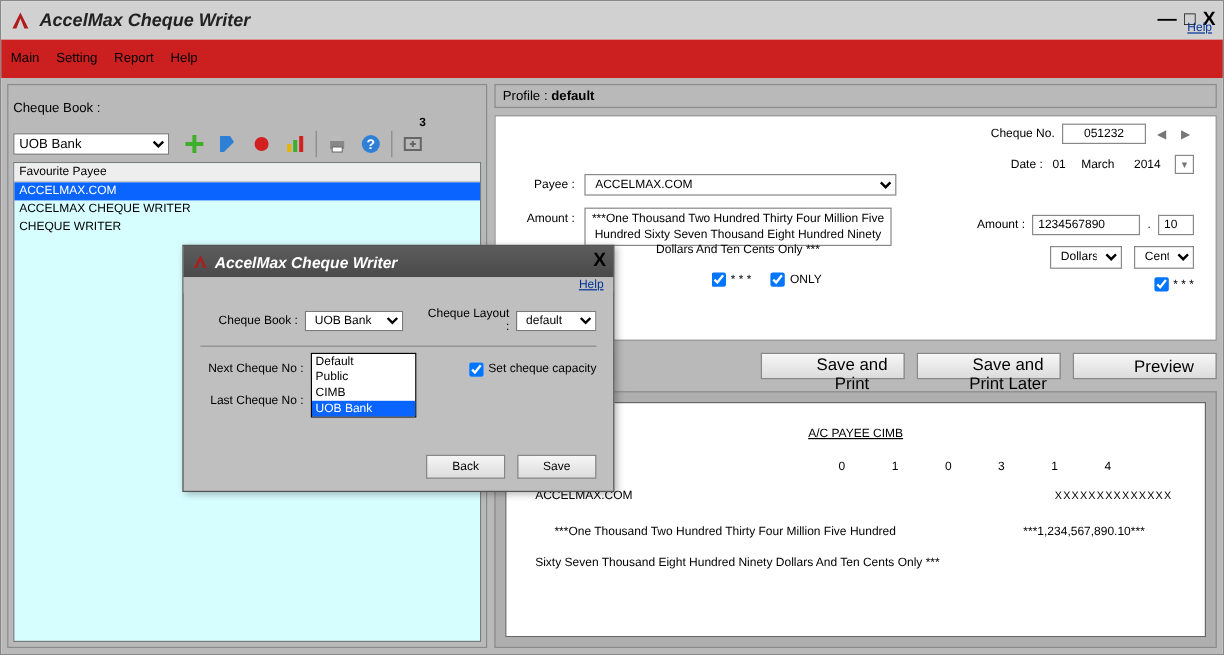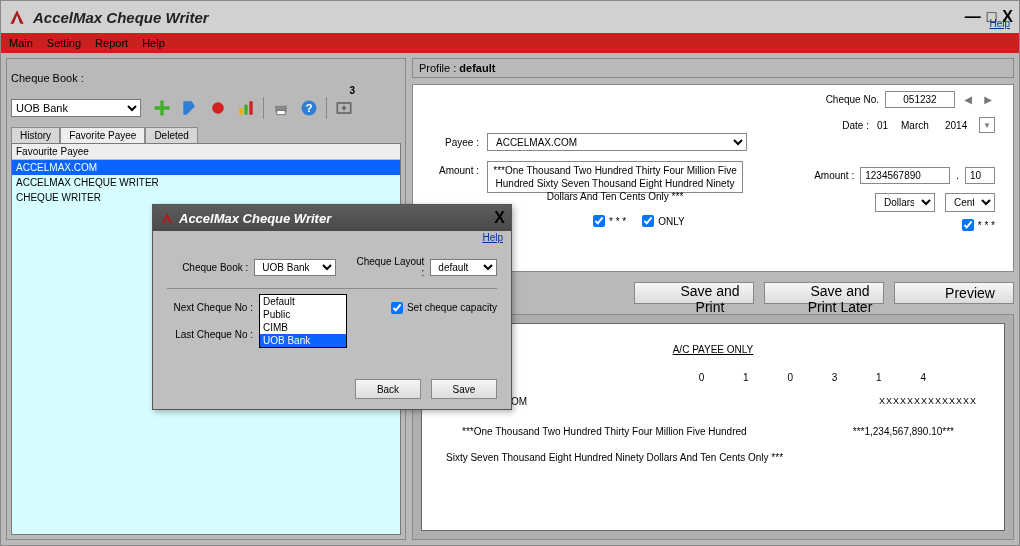--- a/index.html
+++ b/index.html
@@ -5,21 +5,21 @@
   * { box-sizing: border-box; margin: 0; padding: 0; font-family: "Segoe UI", Tahoma, sans-serif; }
   body { background: #fff; width: 1020px; height: 546px; overflow: hidden; position: relative; }
   .window { width: 1020px; height: 546px; border: 1px solid #888; display: flex; flex-direction: column; }
   .titlebar { background: #d1d1d1; height: 32px; display: flex; align-items: center; padding: 0 6px; }
   .logo { width: 20px; height: 20px; margin-right: 6px; }
   .titlebar-title { font-weight: bold; font-style: italic; font-size: 15px; color: #222; flex: 0 0 auto; }
   .tb-spacer { flex: 1; }
   .win-controls { display: flex; gap: 6px; align-items: center; font-weight: bold; font-size: 16px; }
   .win-controls span { cursor: default; }
   .help-link { position:absolute; right:10px; top:18px; font-size:10px; color:#003399; text-decoration:underline; }
-  .menubar { background: #cc1f1f; height: 20px; display: flex; align-items: center; padding: 0 8px; gap: 14px; }
+  .menubar { background: #cc1f1f; height: 32px; display: flex; align-items: center; padding: 0 8px; gap: 14px; }
   .menubar span { color: #000; font-size: 11px; }
   .content { flex: 1; display: flex; background: #b9b9b9; padding: 5px; gap: 6px; }
 
   .left-panel { width: 400px; background: #b9b9b9; display: flex; flex-direction: column; border:1px solid #8a8a8a; padding:4px; }
   .cb-row { display: flex; align-items: center; gap: 6px; height: 30px; }
   .cb-label { font-size: 11px; }
   .cb-select { font-size:11px; width:130px; background:#fff; border:1px solid #7a7a7a; height:18px; }
   .toolbar { display: flex; align-items: center; gap: 2px; margin-left: 2px; position:relative; }
   .toolbar .tbtn { width:26px; height:26px; border:1px solid transparent; display:flex; align-items:center; justify-content:center; border-radius:2px; }
   .tbtn svg { width:20px; height:20px; }
@@ -153,25 +153,20 @@
           <div style="width:1px;height:22px;background:#888;margin:0 2px"></div>
           <div class="tbtn">
               <svg viewBox="0 0 24 24">
                 <rect x="4" y="6" width="16" height="12" fill="none" stroke="#666" stroke-width="2"></rect>
                 <path d="M9 12h6M12 9v6" stroke="#666" stroke-width="2"></path>
               </svg>
             </div>
           <span class="badge3">3</span>
         </div>
       </div>
-      <div class="tabs">
-        <div class="tab">History</div>
-        <div class="tab active">Favorite Payee</div>
-        <div class="tab">Deleted</div>
-      </div>
       <div class="list-area">
         <div class="list-header">Favourite Payee</div>
         <div class="list-item selected">ACCELMAX.COM</div>
         <div class="list-item">ACCELMAX CHEQUE WRITER</div>
         <div class="list-item">CHEQUE WRITER</div>
       </div>
     </div>
 
     <div class="right-panel">
       <div class="profile-bar">
@@ -238,21 +233,21 @@
       <div class="button-row">
         <button class="btn" style="width:100px">Void</button>
         <div class="spacer"></div>
         <button class="btn">Save and Print</button>
         <button class="btn">Save and Print Later</button>
         <button class="btn">Preview</button>
       </div>
 
       <div class="preview-area">
         <div class="cheque-preview">
-          <div class="ac-payee">A/C PAYEE ONLY</div>
+          <div class="ac-payee">A/C PAYEE CIMB</div>
           <div class="digits-row">0   1   0   3   1   4</div>
           <div class="payee-line">ACCELMAX.COM</div>
           <div class="xline">XXXXXXXXXXXXXX</div>
           <div class="amt-words1">***One Thousand Two Hundred Thirty Four Million Five Hundred</div>
           <div class="amt-num">***1,234,567,890.10***</div>
           <div class="amt-words2">Sixty Seven Thousand Eight Hundred Ninety Dollars And Ten Cents Only ***</div>
         </div>
       </div>
     </div>
   </div>

